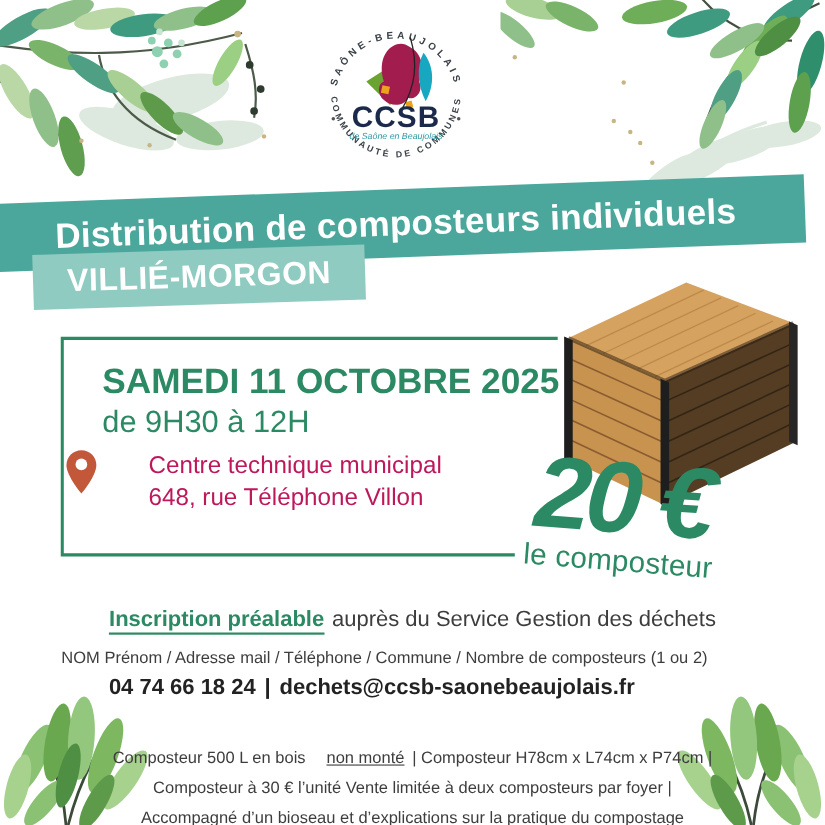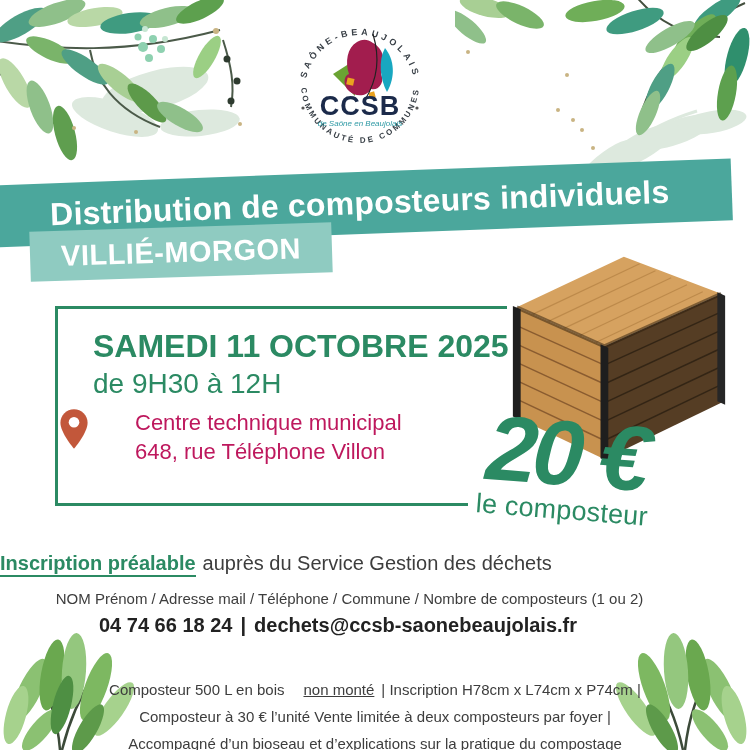--- a/index.html
+++ b/index.html
@@ -31,21 +31,21 @@
   .infobox .time  { position:absolute; left:38px; top:62px;  font-size:28px; font-weight:normal; color:#2B8A63; }
   .infobox .addr  { position:absolute; left:38px; top:102px; font-size:22px; line-height:29px; color:#be185d;margin-left:42px; }
   .infobox .pin   { position:absolute; left:4px;  top:102px; width:30px; height:42px; }
 
   
   .price { position:absolute; left:450px; top:412px; width:230px; text-align:center; transform:rotate(4.5deg); color:#2B8A63; }
   .price .amount { font-size:92px; font-weight:bold; font-style:italic; letter-spacing:-5px; line-height:0.9; white-space:nowrap; }
   .price .unit   { font-size:27px; margin-top:0px; letter-spacing:0.2px; }
 
   
-  .reg-line  { position:absolute; left:0; top:552px; width:750px; font-size:20px; color:#3d3d3d; }
+  .reg-line  { position:absolute; left:0; top:552px; width:750px; text-align:center; font-size:20px; color:#3d3d3d; }
   .reg-line .lead { font-weight:bold; color:#2B8A63; border-bottom:2px solid #2B8A63; padding-bottom:1px; }
   .reg-line .rest { margin-left:7px; }
   .reg-fields { position:absolute; left:0; top:590px; width:699px; text-align:center; font-size:15px; color:#3d3d3d; }
   .reg-phone  { position:absolute; left:0; top:614px; width:676px; text-align:center; font-size:20px; font-weight:bold; color:#222222; }
   .reg-phone .pipe { margin:0 8px; }
 
   
   .details { position:absolute; left:0; top:676px; width:750px; text-align:center; font-size:15px; line-height:27px; color:#3d3d3d; }
   .details .u { text-decoration:underline; margin-left:19px; }
   .details .b { margin-left:7px; }
@@ -278,19 +278,19 @@
   <div class="reg-line">
     <span class="lead">Inscription préalable</span><span class="rest">auprès du Service Gestion des déchets</span>
   </div>
   <div class="reg-fields">NOM Prénom / Adresse mail / Téléphone / Commune / Nombre de composteurs (1 ou 2)</div>
   <div class="reg-phone">
     <span>04 74 66 18 24</span><span class="pipe">|</span><span>dechets@ccsb-saonebeaujolais.fr</span>
   </div>
 
   <div class="details">
     <div>
-      <span>Composteur 500 L en bois</span><span class="u">non monté</span><span class="b">| Inscription H78cm x L74cm x P74cm |</span>
+      <span>Composteur 500 L en bois</span><span class="u">non monté</span><span class="b">| Composteur H78cm x L74cm x P74cm |</span>
     </div>
     <div>Composteur à 30 € l’unité Vente limitée à deux composteurs par foyer |</div>
     <div>Accompagné d’un bioseau et d’explications sur la pratique du compostage</div>
   </div>
 
 </div>
 
 </body></html>

